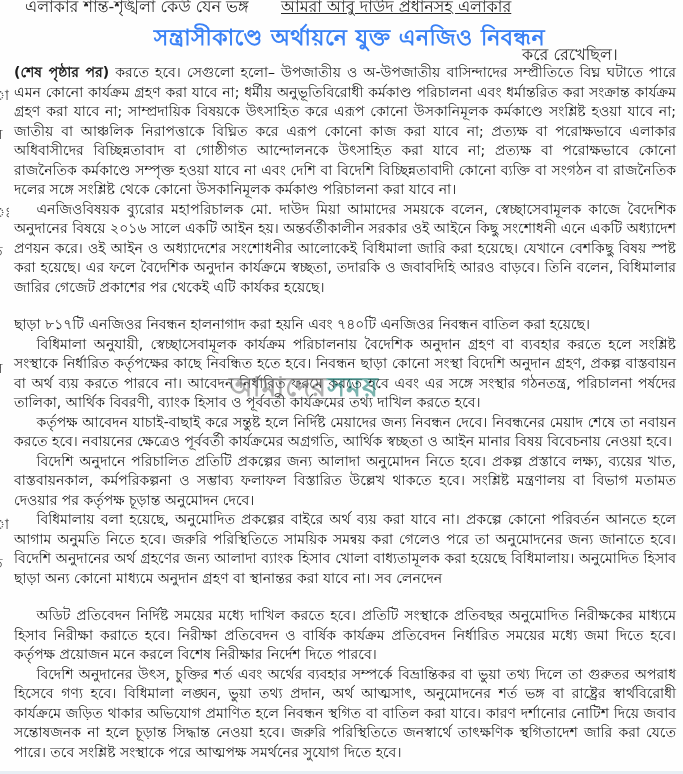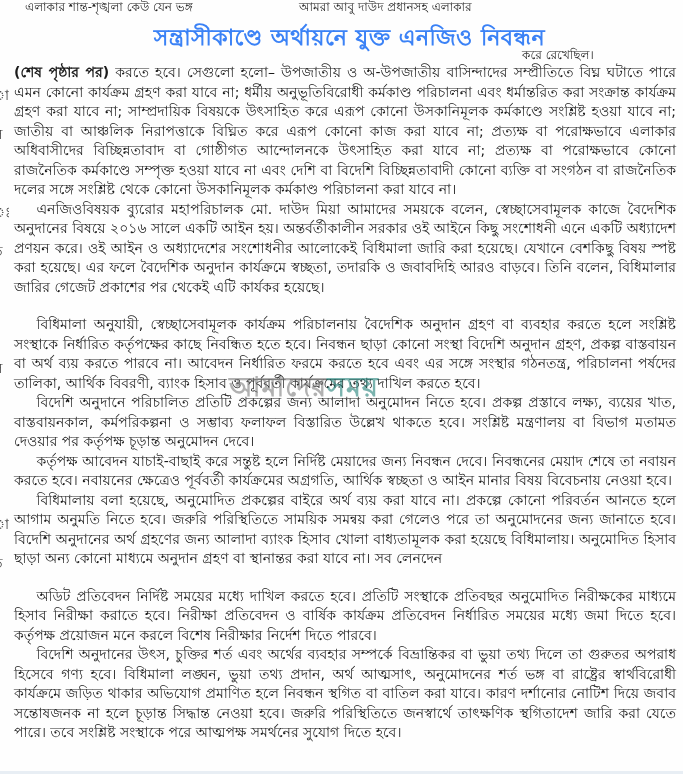--- a/index.html
+++ b/index.html
@@ -5,25 +5,25 @@
   html,body { margin:0; padding:0; background:#ffffff; }
   .page {
     position:relative; width:683px; height:774px;
     background:#fefefdf5; background-color:#fefefe;
     overflow:hidden;
     font-family:"DejaVu Sans", sans-serif;
     color:#1b1b1b;
   }
   
   .top-strip span {
-    position:absolute; top:0px; font-size:12px; line-height:14px;
+    position:absolute; top:0px; font-size:16px; line-height:14px;
     color:#262626; white-space:nowrap;
   }
   .top-frag-1 { left:25px; }
-  .top-frag-2 { left:299px; }
+  .top-frag-2 { left:281px;text-decoration:underline; }
   .top-frag-3 { left:522px;margin-top:48px; }
 
   .headline {
     position:absolute; top:20px; left:16px; right:0; margin:0;
     text-align:center;
     font-size:22px; font-weight:700; color:#3b82f6;
     letter-spacing:0.5px;
     font-family:"DejaVu Sans", sans-serif;
   }
 
@@ -99,23 +99,24 @@
 
   <div class="columns">
 
     <div class="col">
       <p class="cont"><strong class="note">(শেষ পৃষ্ঠার পর)</strong> <span>করতে হবে। সেগুলো হলো– উপজাতীয় ও অ-উপজাতীয় বাসিন্দাদের সম্প্রীতিতে বিঘ্ন ঘটাতে পারে এমন কোনো কার্যক্রম গ্রহণ করা যাবে না; ধর্মীয় অনুভূতিবিরোধী কর্মকাণ্ড পরিচালনা এবং ধর্মান্তরিত করা সংক্রান্ত কার্যক্রম গ্রহণ করা যাবে না; সাম্প্রদায়িক বিষয়কে উৎসাহিত করে এরূপ কোনো উসকানিমূলক কর্মকাণ্ডে সংশ্লিষ্ট হওয়া যাবে না; জাতীয় বা আঞ্চলিক নিরাপত্তাকে বিঘ্নিত করে এরূপ কোনো কাজ করা যাবে না; প্রত্যক্ষ বা পরোক্ষভাবে এলাকার অধিবাসীদের বিচ্ছিন্নতাবাদ বা গোষ্ঠীগত আন্দোলনকে উৎসাহিত করা যাবে না; প্রত্যক্ষ বা পরোক্ষভাবে কোনো রাজনৈতিক কর্মকাণ্ডে সম্পৃক্ত হওয়া যাবে না এবং দেশি বা বিদেশি বিচ্ছিন্নতাবাদী কোনো ব্যক্তি বা সংগঠন বা রাজনৈতিক দলের সঙ্গে সংশ্লিষ্ট থেকে কোনো উসকানিমূলক কর্মকাণ্ড পরিচালনা করা যাবে না।</span></p>
       <p>এনজিওবিষয়ক ব্যুরোর মহাপরিচালক মো. দাউদ মিয়া আমাদের সময়কে বলেন, স্বেচ্ছাসেবামূলক কাজে বৈদেশিক অনুদানের বিষয়ে ২০১৬ সালে একটি আইন হয়। অন্তর্বর্তীকালীন সরকার ওই আইনে কিছু সংশোধনী এনে একটি অধ্যাদেশ প্রণয়ন করে। ওই আইন ও অধ্যাদেশের সংশোধনীর আলোকেই বিধিমালা জারি করা হয়েছে। যেখানে বেশকিছু বিষয় স্পষ্ট করা হয়েছে। এর ফলে বৈদেশিক অনুদান কার্যক্রমে স্বচ্ছতা, তদারকি ও জবাবদিহি আরও বাড়বে। তিনি বলেন, বিধিমালার জারির গেজেট প্রকাশের পর থেকেই এটি কার্যকর হয়েছে।</p>
 
     </div>
 
     <div class="col">
+      <p class="cont">ছাড়া ৮১৭টি এনজিওর নিবন্ধন হালনাগাদ করা হয়নি এবং ৭৪০টি এনজিওর নিবন্ধন বাতিল করা হয়েছে।</p>
       <p>বিধিমালা অনুযায়ী, স্বেচ্ছাসেবামূলক কার্যক্রম পরিচালনায় বৈদেশিক অনুদান গ্রহণ বা ব্যবহার করতে হলে সংশ্লিষ্ট সংস্থাকে নির্ধারিত কর্তৃপক্ষের কাছে নিবন্ধিত হতে হবে। নিবন্ধন ছাড়া কোনো সংস্থা বিদেশি অনুদান গ্রহণ, প্রকল্প বাস্তবায়ন বা অর্থ ব্যয় করতে পারবে না। আবেদন নির্ধারিত ফরমে করতে হবে এবং এর সঙ্গে সংস্থার গঠনতন্ত্র, পরিচালনা পর্ষদের তালিকা, আর্থিক বিবরণী, ব্যাংক হিসাব ও পূর্ববর্তী কার্যক্রমের তথ্য দাখিল করতে হবে।</p>
+      <p>কর্তৃপক্ষ আবেদন যাচাই-বাছাই করে সন্তুষ্ট হলে নির্দিষ্ট মেয়াদের জন্য নিবন্ধন দেবে। নিবন্ধনের মেয়াদ শেষে তা নবায়ন করতে হবে। নবায়নের ক্ষেত্রেও পূর্ববর্তী কার্যক্রমের অগ্রগতি, আর্থিক স্বচ্ছতা ও আইন মানার বিষয় বিবেচনায় নেওয়া হবে।</p>
       <p>বিদেশি অনুদানে পরিচালিত প্রতিটি প্রকল্পের জন্য আলাদা অনুমোদন নিতে হবে। প্রকল্প প্রস্তাবে লক্ষ্য, ব্যয়ের খাত, বাস্তবায়নকাল, কর্মপরিকল্পনা ও সম্ভাব্য ফলাফল বিস্তারিত উল্লেখ থাকতে হবে। সংশ্লিষ্ট মন্ত্রণালয় বা বিভাগ মতামত দেওয়ার পর কর্তৃপক্ষ চূড়ান্ত অনুমোদন দেবে।</p>
-      <p>কর্তৃপক্ষ আবেদন যাচাই-বাছাই করে সন্তুষ্ট হলে নির্দিষ্ট মেয়াদের জন্য নিবন্ধন দেবে। নিবন্ধনের মেয়াদ শেষে তা নবায়ন করতে হবে। নবায়নের ক্ষেত্রেও পূর্ববর্তী কার্যক্রমের অগ্রগতি, আর্থিক স্বচ্ছতা ও আইন মানার বিষয় বিবেচনায় নেওয়া হবে।</p>
       <p>বিধিমালায় বলা হয়েছে, অনুমোদিত প্রকল্পের বাইরে অর্থ ব্যয় করা যাবে না। প্রকল্পে কোনো পরিবর্তন আনতে হলে আগাম অনুমতি নিতে হবে। জরুরি পরিস্থিতিতে সাময়িক সমন্বয় করা গেলেও পরে তা অনুমোদনের জন্য জানাতে হবে। বিদেশি অনুদানের অর্থ গ্রহণের জন্য আলাদা ব্যাংক হিসাব খোলা বাধ্যতামূলক করা হয়েছে বিধিমালায়। অনুমোদিত হিসাব ছাড়া অন্য কোনো মাধ্যমে অনুদান গ্রহণ বা স্থানান্তর করা যাবে না। সব লেনদেন</p>
     </div>
 
     <div class="col">
       <p>অডিট প্রতিবেদন নির্দিষ্ট সময়ের মধ্যে দাখিল করতে হবে। প্রতিটি সংস্থাকে প্রতিবছর অনুমোদিত নিরীক্ষকের মাধ্যমে হিসাব নিরীক্ষা করাতে হবে। নিরীক্ষা প্রতিবেদন ও বার্ষিক কার্যক্রম প্রতিবেদন নির্ধারিত সময়ের মধ্যে জমা দিতে হবে। কর্তৃপক্ষ প্রয়োজন মনে করলে বিশেষ নিরীক্ষার নির্দেশ দিতে পারবে।</p>
       <p>বিদেশি অনুদানের উৎস, চুক্তির শর্ত এবং অর্থের ব্যবহার সম্পর্কে বিভ্রান্তিকর বা ভুয়া তথ্য দিলে তা গুরুতর অপরাধ হিসেবে গণ্য হবে। বিধিমালা লঙ্ঘন, ভুয়া তথ্য প্রদান, অর্থ আত্মসাৎ, অনুমোদনের শর্ত ভঙ্গ বা রাষ্ট্রের স্বার্থবিরোধী কার্যক্রমে জড়িত থাকার অভিযোগ প্রমাণিত হলে নিবন্ধন স্থগিত বা বাতিল করা যাবে। কারণ দর্শানোর নোটিশ দিয়ে জবাব সন্তোষজনক না হলে চূড়ান্ত সিদ্ধান্ত নেওয়া হবে। জরুরি পরিস্থিতিতে জনস্বার্থে তাৎক্ষণিক স্থগিতাদেশ জারি করা যেতে পারে। তবে সংশ্লিষ্ট সংস্থাকে পরে আত্মপক্ষ সমর্থনের সুযোগ দিতে হবে।</p>
 
     </div>
 
   </div>

